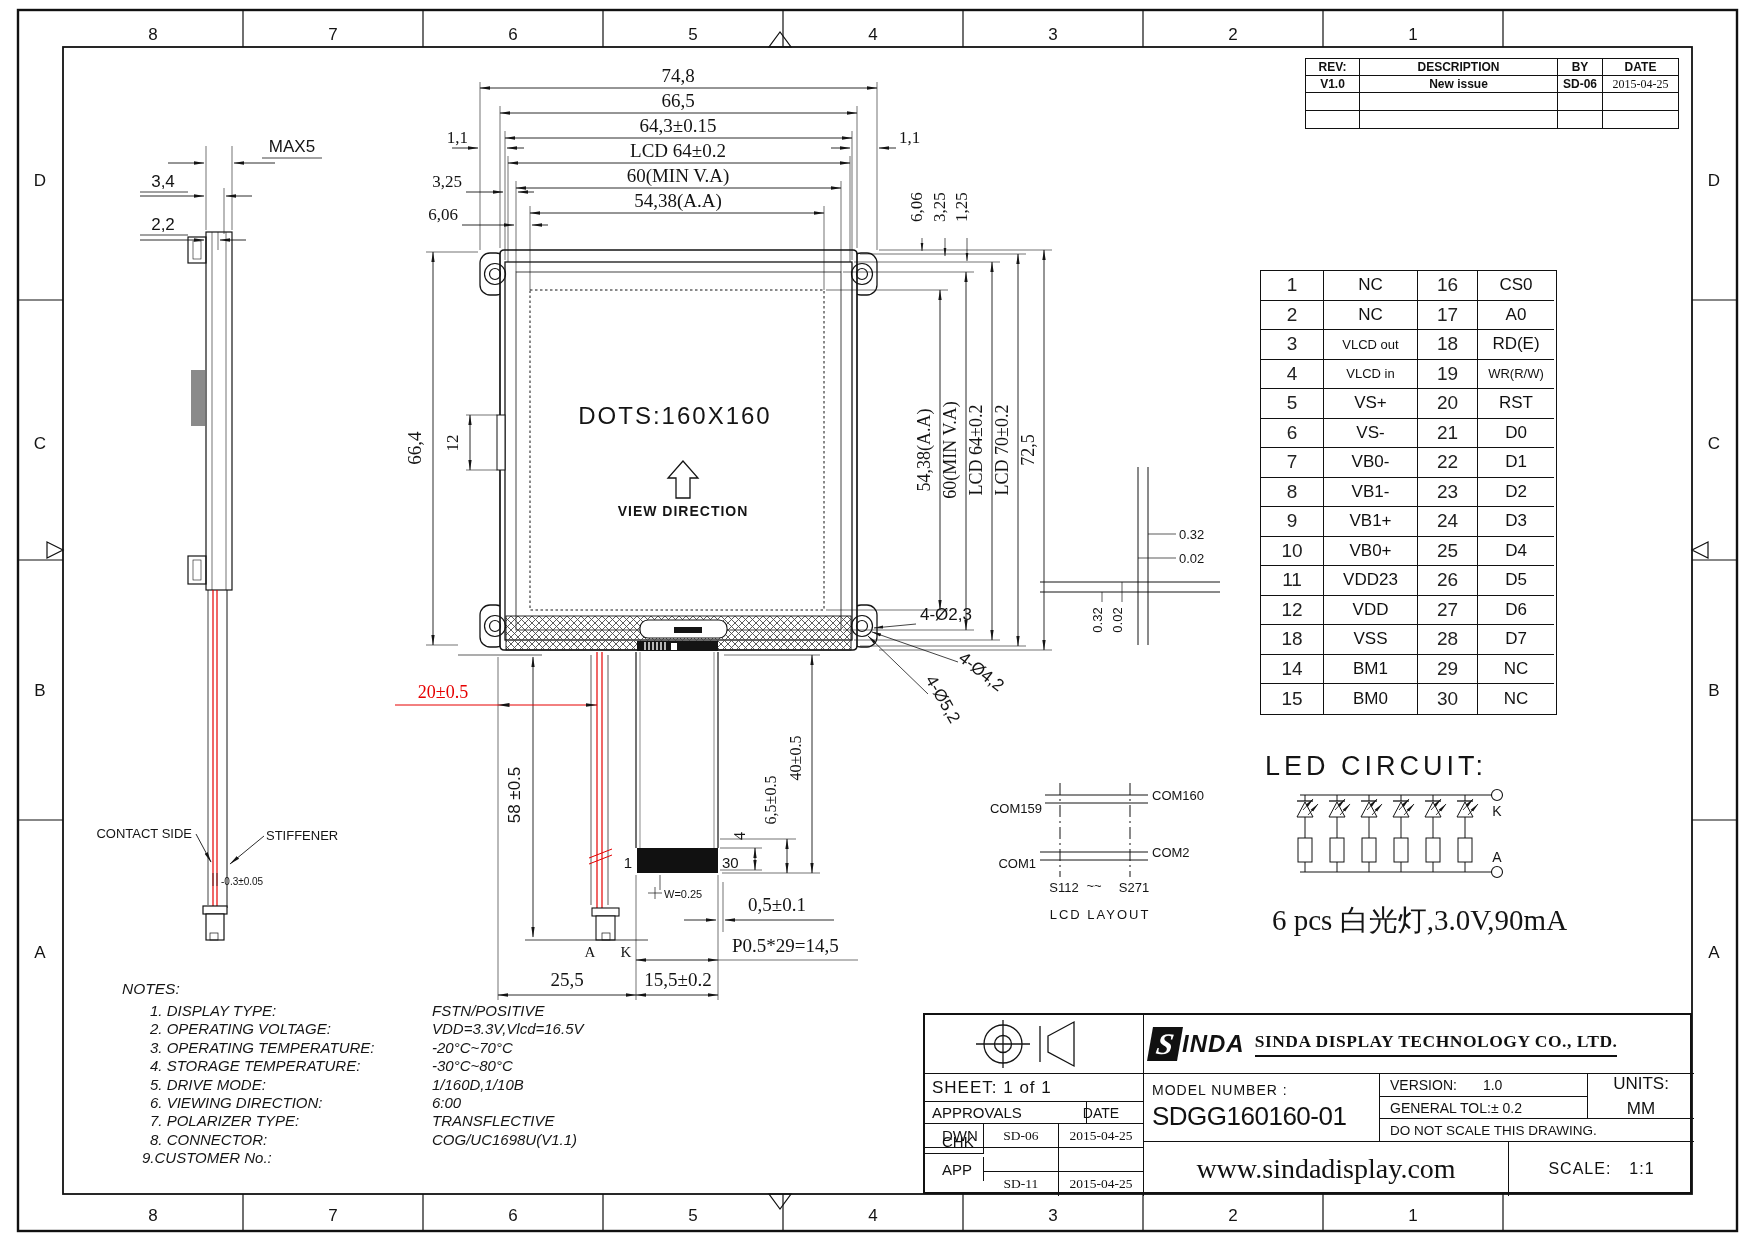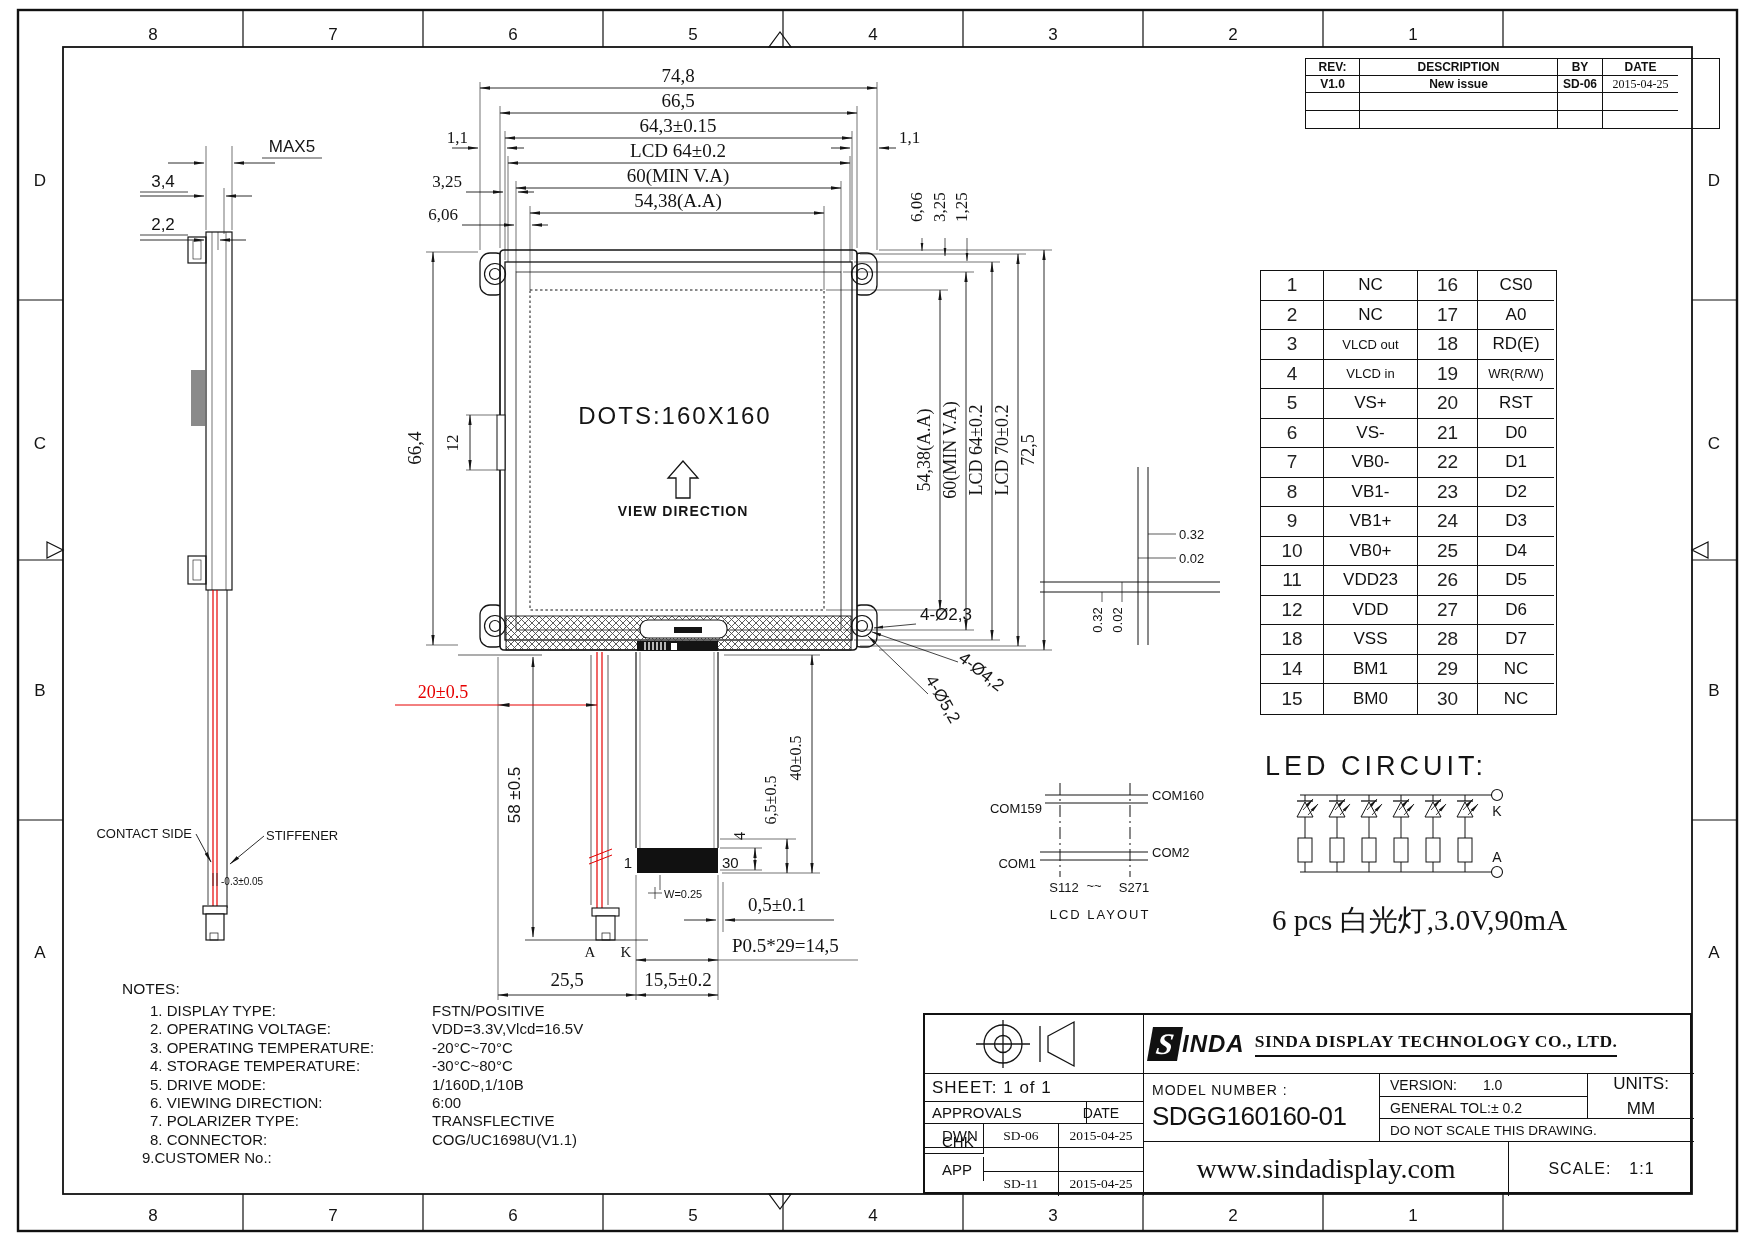--- a/index.html
+++ b/index.html
@@ -6,38 +6,38 @@
   #sheet{position:relative;width:1755px;height:1241px;background:#fff;overflow:hidden;
          font-family:"Liberation Sans",sans-serif;color:#111;}
   svg{position:absolute;left:0;top:0;z-index:0;}
   svg text{fill:#141414;font-family:"Liberation Sans",sans-serif;}
   .ser{font-family:"Liberation Serif",serif;}
   .tm{text-anchor:middle;} .te{text-anchor:end;}
   .red{fill:#e60000;}
   
   .abs{position:absolute;box-sizing:border-box;z-index:1;}
   
-  .rev{left:1305px;top:58px;width:415px;border:1.6px solid #111;display:grid;
+  .rev{left:1305px;top:58px;width:374px;border:1.6px solid #111;display:grid;
        grid-template-columns:54px 198px 45px 75px;grid-auto-rows:17.2px;font-size:12px;}
   .rev b{border-right:1.2px solid #111;border-bottom:1.2px solid #111;display:flex;
        align-items:center;justify-content:center;font-weight:bold;overflow:hidden;}
   .rev b:nth-child(4n){border-right:none;}
   .rev b:nth-child(n+13){border-bottom:none;}
   .rev b.dt{font-family:"Liberation Serif",serif;font-weight:normal;}
   
   .pins{left:1260px;top:270px;width:297px;border:1.8px solid #111;display:grid;
         grid-template-columns:63px 94px 60px 76px;grid-auto-rows:29.5px;}
   .pins b{border-right:1.3px solid #111;border-bottom:1.3px solid #111;display:flex;
         align-items:center;justify-content:center;font-weight:normal;font-size:17px;overflow:hidden;}
   .pins b:nth-child(4n){border-right:none;}
   .pins b:nth-child(n+57){border-bottom:none;}
   .pins b:nth-child(4n+1),.pins b:nth-child(4n+3){font-size:19px;color:#222;}
   .pins b.sm{font-size:13px;}
   
-  .notes{left:122px;top:980px;width:520px;font-size:15px;color:#151515;}
+  .notes{left:122px;top:980px;width:520px;font-size:15px;color:#151515;font-style:italic;}
   .notes .hd{margin-bottom:4px;font-size:15.5px;}
   .notes .ln{display:flex;height:18.4px;line-height:18.4px;}
   .notes .ln span:first-child{width:282px;padding-left:28px;}
   .notes .ln.n9 span:first-child{padding-left:20px;}
   
   .tb{left:923px;top:1013px;width:769px;height:181px;border:2.2px solid #111;font-size:14px;}
   .tb div{position:absolute;box-sizing:border-box;}
   .cell{display:flex;align-items:center;}
   .tb .proj   {left:0;top:0;width:219px;height:59px;border-right:1.6px solid #111;border-bottom:1.6px solid #111;}
   .tb .sheet  {left:0;top:59px;width:219px;height:28px;border-right:1.6px solid #111;border-bottom:1.6px solid #111;padding-left:7px;font-size:17px;letter-spacing:1px;}

